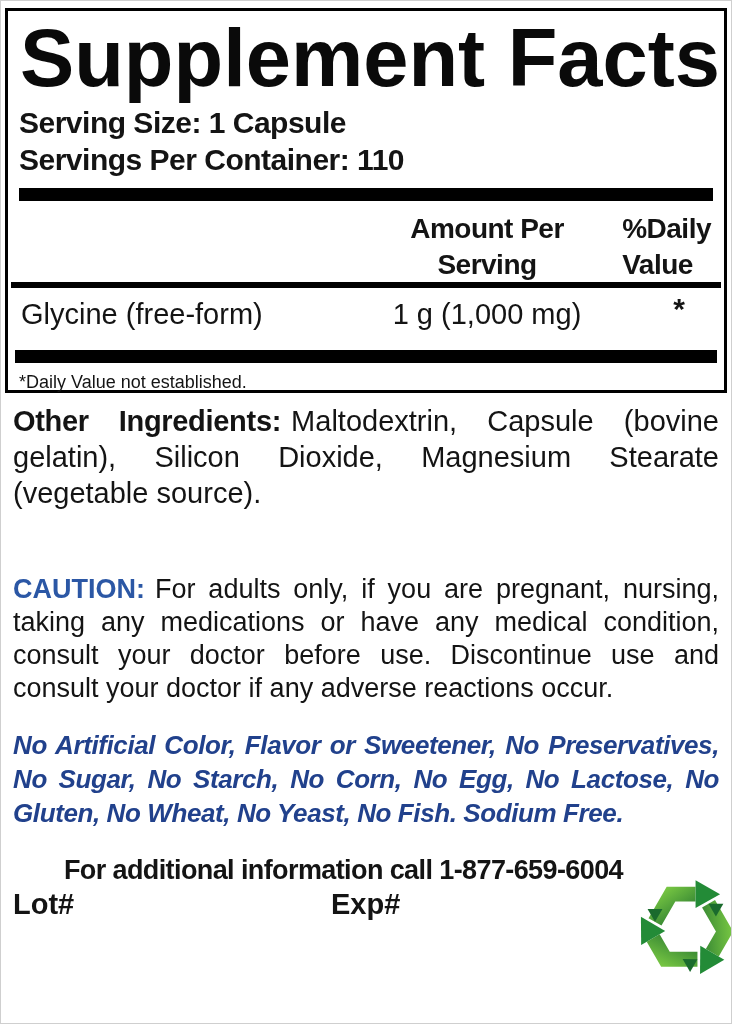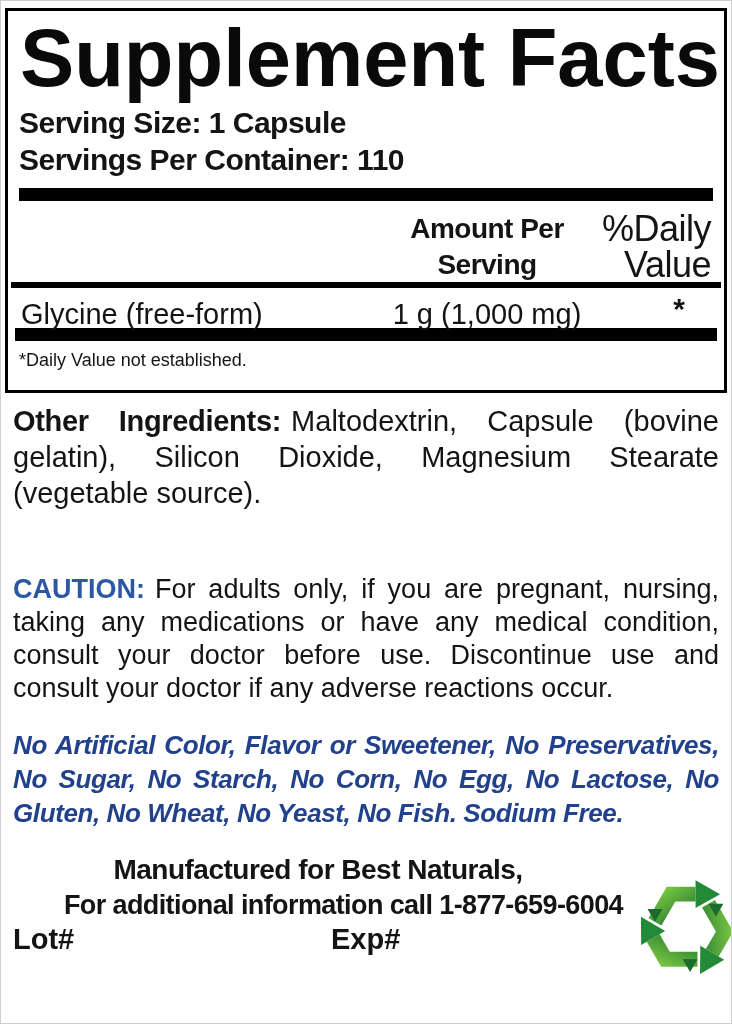--- a/index.html
+++ b/index.html
@@ -47,34 +47,33 @@
     text-align: center;
     font-weight: bold;
     font-size: 28px;
     line-height: 36px;
     letter-spacing: -0.5px;
   }
   .dv-header {
     position: absolute;
     right: 2px;
     top: 10px;
-    text-align: right;
-    font-weight: normal;
-    font-size: 36px;
+    font-weight: bold;
+    font-size: 28px;
     line-height: 36px;
     letter-spacing: -0.5px;
   }
   .header-rule {
     height: 6px;
     background: #000;
     margin: 3px -8px 0 -8px;
   }
   .facts-data-row {
     position: relative;
-    height: 40px;
+    height: 62px;
     font-size: 29px;
   }
   .row-name   { position: absolute; left: 2px;  top: 10px; }
   .row-amount { position: absolute; left: 268px; width: 400px; top: 10px; text-align: center; }
   .row-dv     { position: absolute; right: 28px; top: 4px; font-size: 30px; font-weight: bold; }
   .bar-thick-2 { height: 13px; background: #000; margin: 0 -4px; }
   .facts-footnote {
     font-size: 18px;
     margin-top: 9px;
   }
@@ -176,21 +175,20 @@
   </div>
 
   <div class="para caution-para">
     <span class="caution-lead">CAUTION:</span><span>For adults only, if you are pregnant, nursing, taking any medications or have any medical condition, consult your doctor before use. Discontinue use and consult your doctor if any adverse reactions occur.</span>
   </div>
 
   <div class="para claims-para">No Artificial Color, Flavor or Sweetener, No Preservatives, No Sugar, No Starch, No Corn, No Egg, No Lactose, No Gluten, No Wheat, No Yeast, No Fish. Sodium Free.</div>
 
   <div class="bottom-block">
     <div class="addr-col">
-      <div class="addr-line">Manufactured for Best Naturals,</div>
       <div class="phone-line">For additional information call 1-877-659-6004</div>
       <div class="lot-exp-row">
         <span class="lot-label">Lot#</span>
         <span class="exp-label">Exp#</span>
       </div>
     </div>
 
     <div class="recycle-wrap">
       <svg width="128" height="128" viewBox="0 0 120 120">
         <defs>

